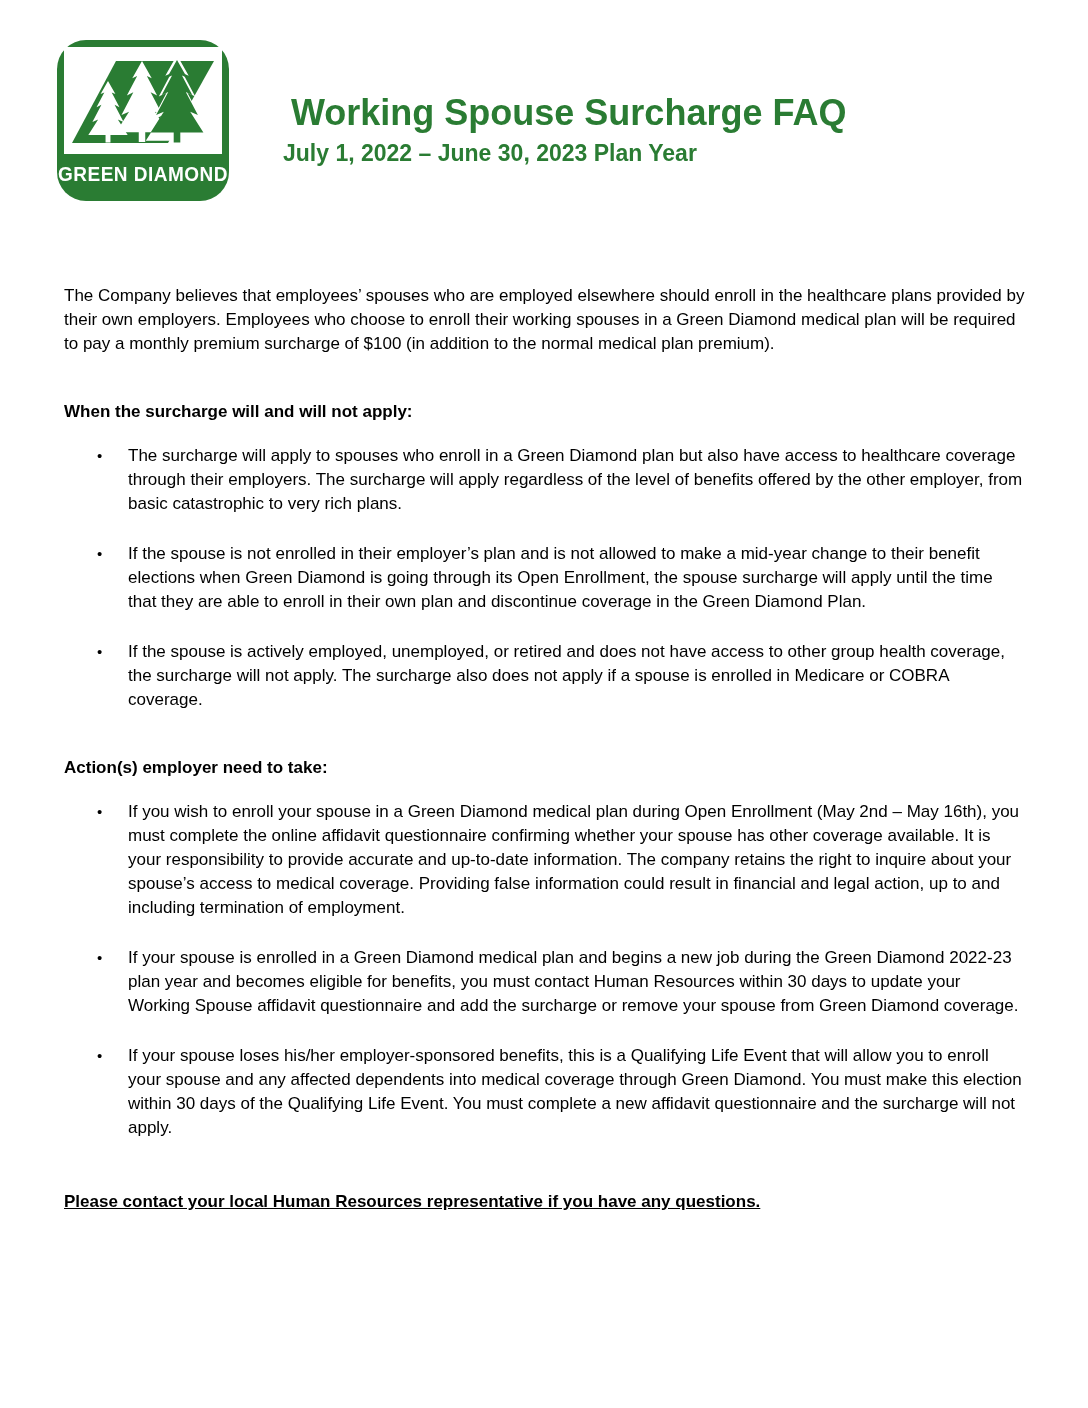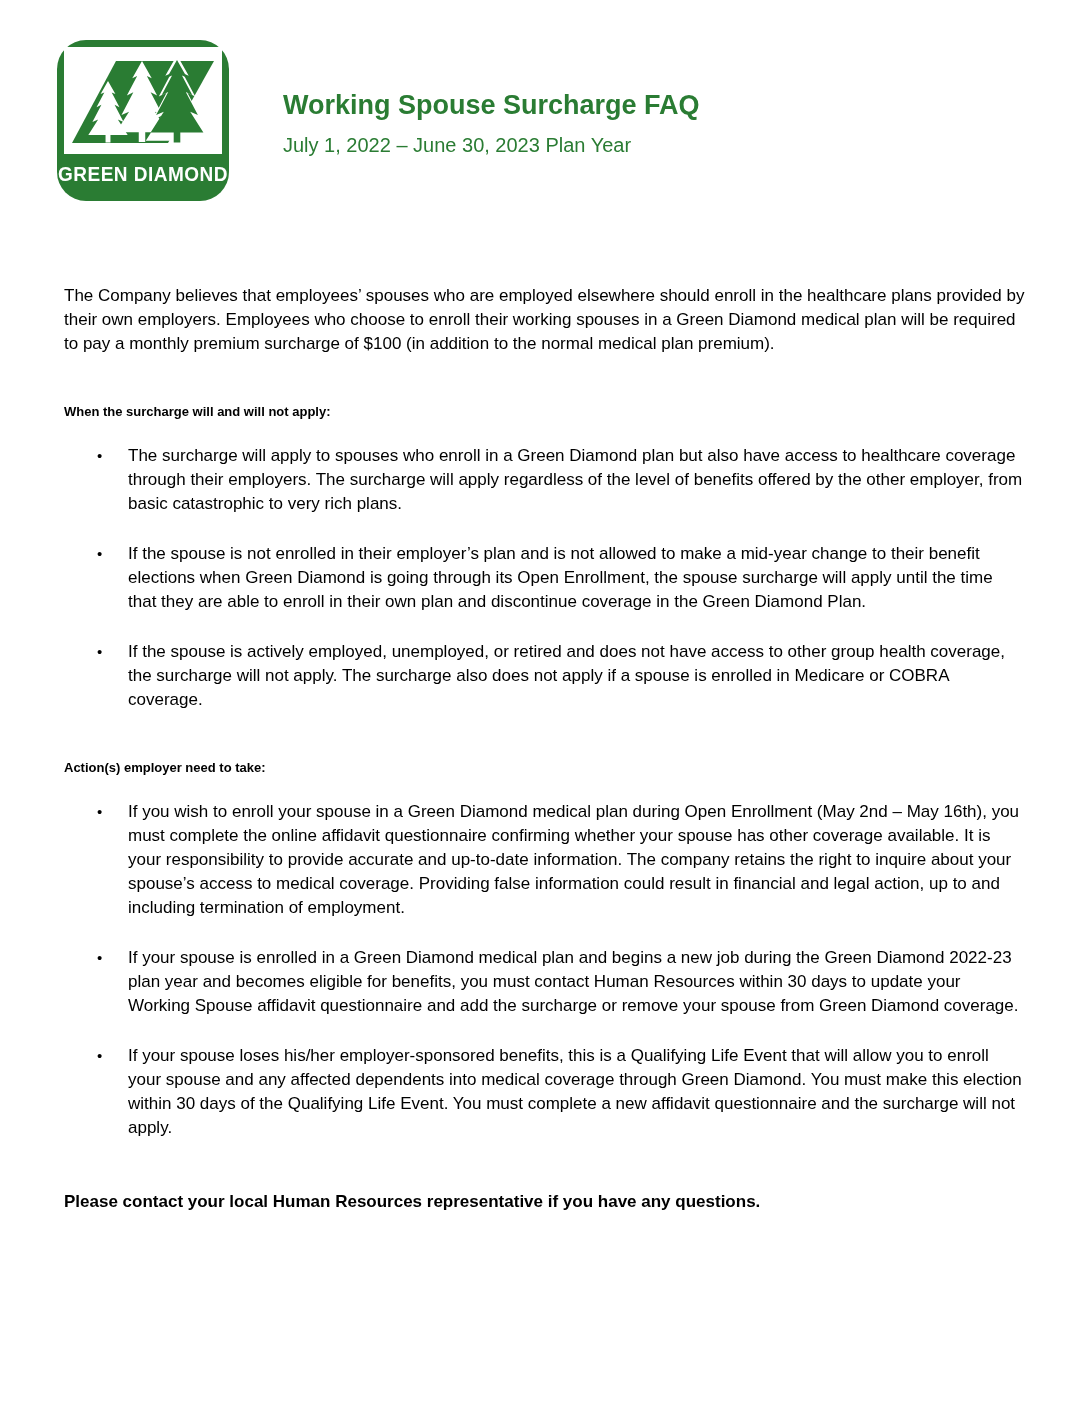--- a/index.html
+++ b/index.html
@@ -30,31 +30,31 @@
     flex: 1;
     display: flex; align-items: center; justify-content: center;
     color: #ffffff;
     font-weight: 700;
     font-size: 20px;
     letter-spacing: 0.5px;
     transform: scaleX(0.95);
     white-space: nowrap;
   }
   .titles { margin: 48px 0 0 54px; color: var(--green); }
-  .page-title { margin: 0; font-size: 27px; line-height: 34px; font-weight: 700; color: var(--green); }
-  .page-subtitle { margin: 9px 0 0 0; font-size: 20px; line-height: 28px; font-weight: 400; color: var(--green); }
+  .page-title { margin: 8px; font-size: 36px; line-height: 34px; font-weight: 700; color: var(--green); }
+  .page-subtitle { margin: 9px 0 0 0; font-size: 23px; line-height: 28px; font-weight: 700; color: var(--green); }
 
   .content { padding: 0 63px 0 64px; font-size: 17px; line-height: 24px; }
   .intro { margin: 83px 0 0 0; }
-  .sec-heading { margin: 44px 0 0 0; font-size: 13px; line-height: 24px; font-weight: 700; }
+  .sec-heading { margin: 44px 0 0 0; font-size: 17px; line-height: 24px; font-weight: 700; }
   .bullets { list-style: none; margin: 20px 0 0 0; padding: 0; }
   .bullet { position: relative; padding-left: 64px; }
   .bullet + .bullet { margin-top: 26px; }
   .marker { position: absolute; left: 33px; top: 0; font-size: 15px; }
-  .closing { margin: 50px 0 0 0; font-weight: 700; }
+  .closing { margin: 50px 0 0 0; font-weight: 700; text-decoration: underline; }
 </style>
 </head>
 <body>
 
 <div class="page">
 
   <header class="header">
     <div class="logo">
       <div class="logo-art">
         <svg viewBox="0 0 158 107" preserveAspectRatio="xMidYMid meet" aria-hidden="true">

